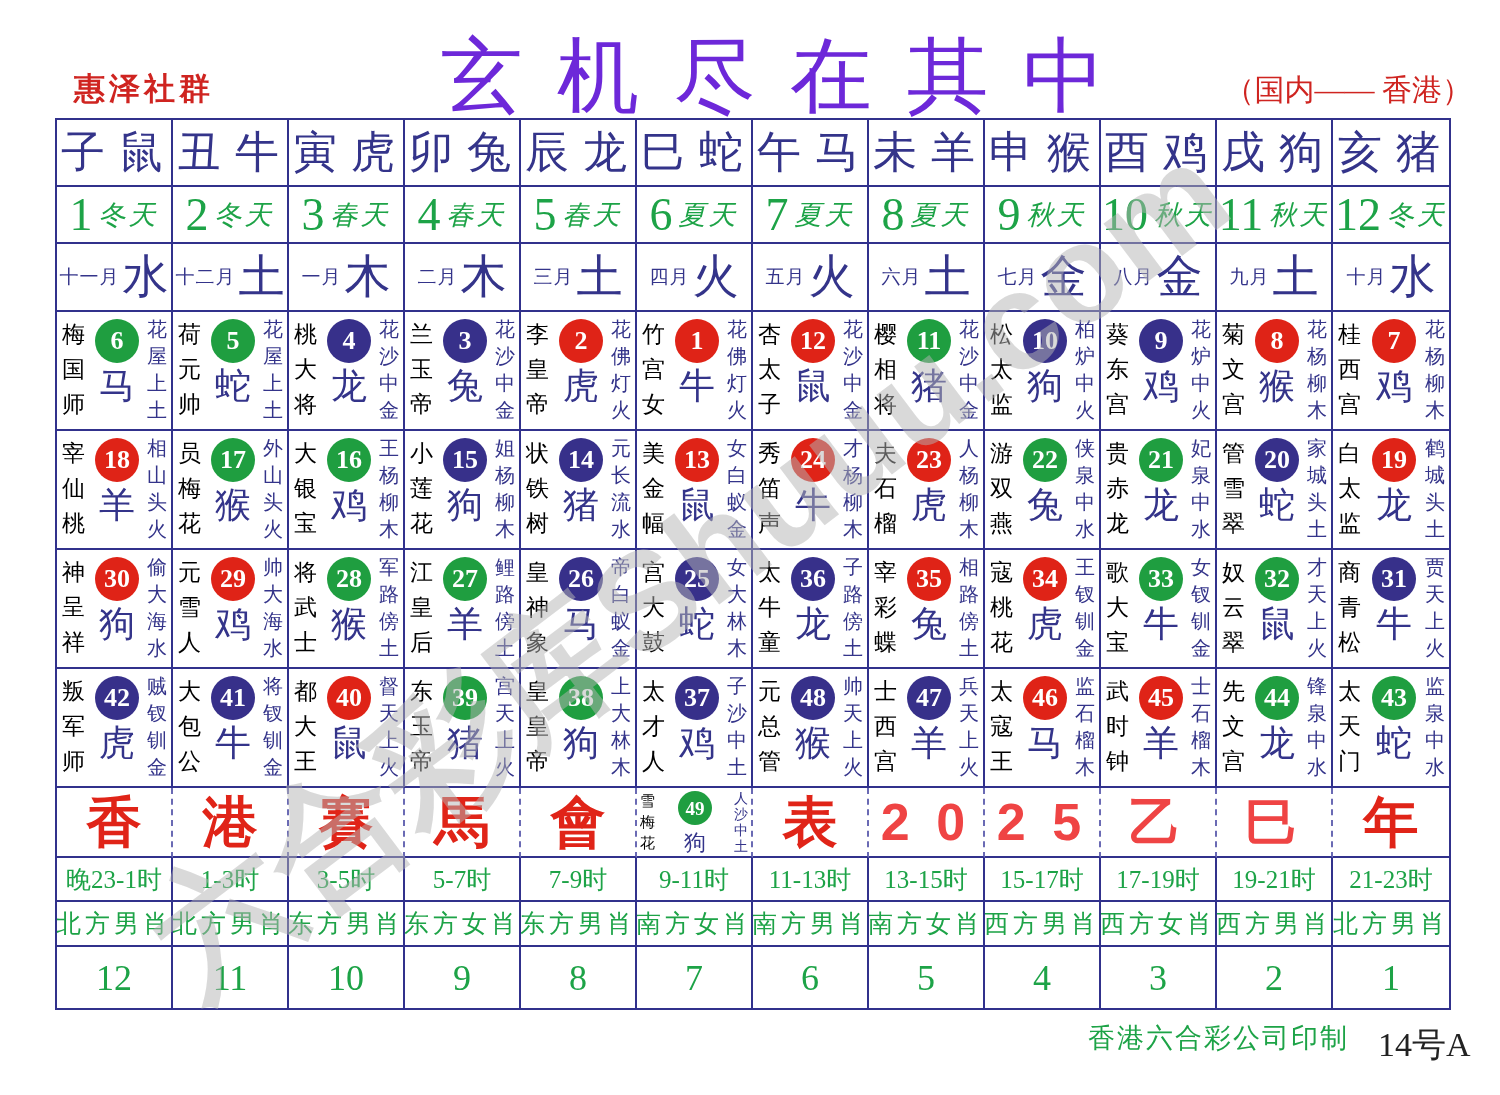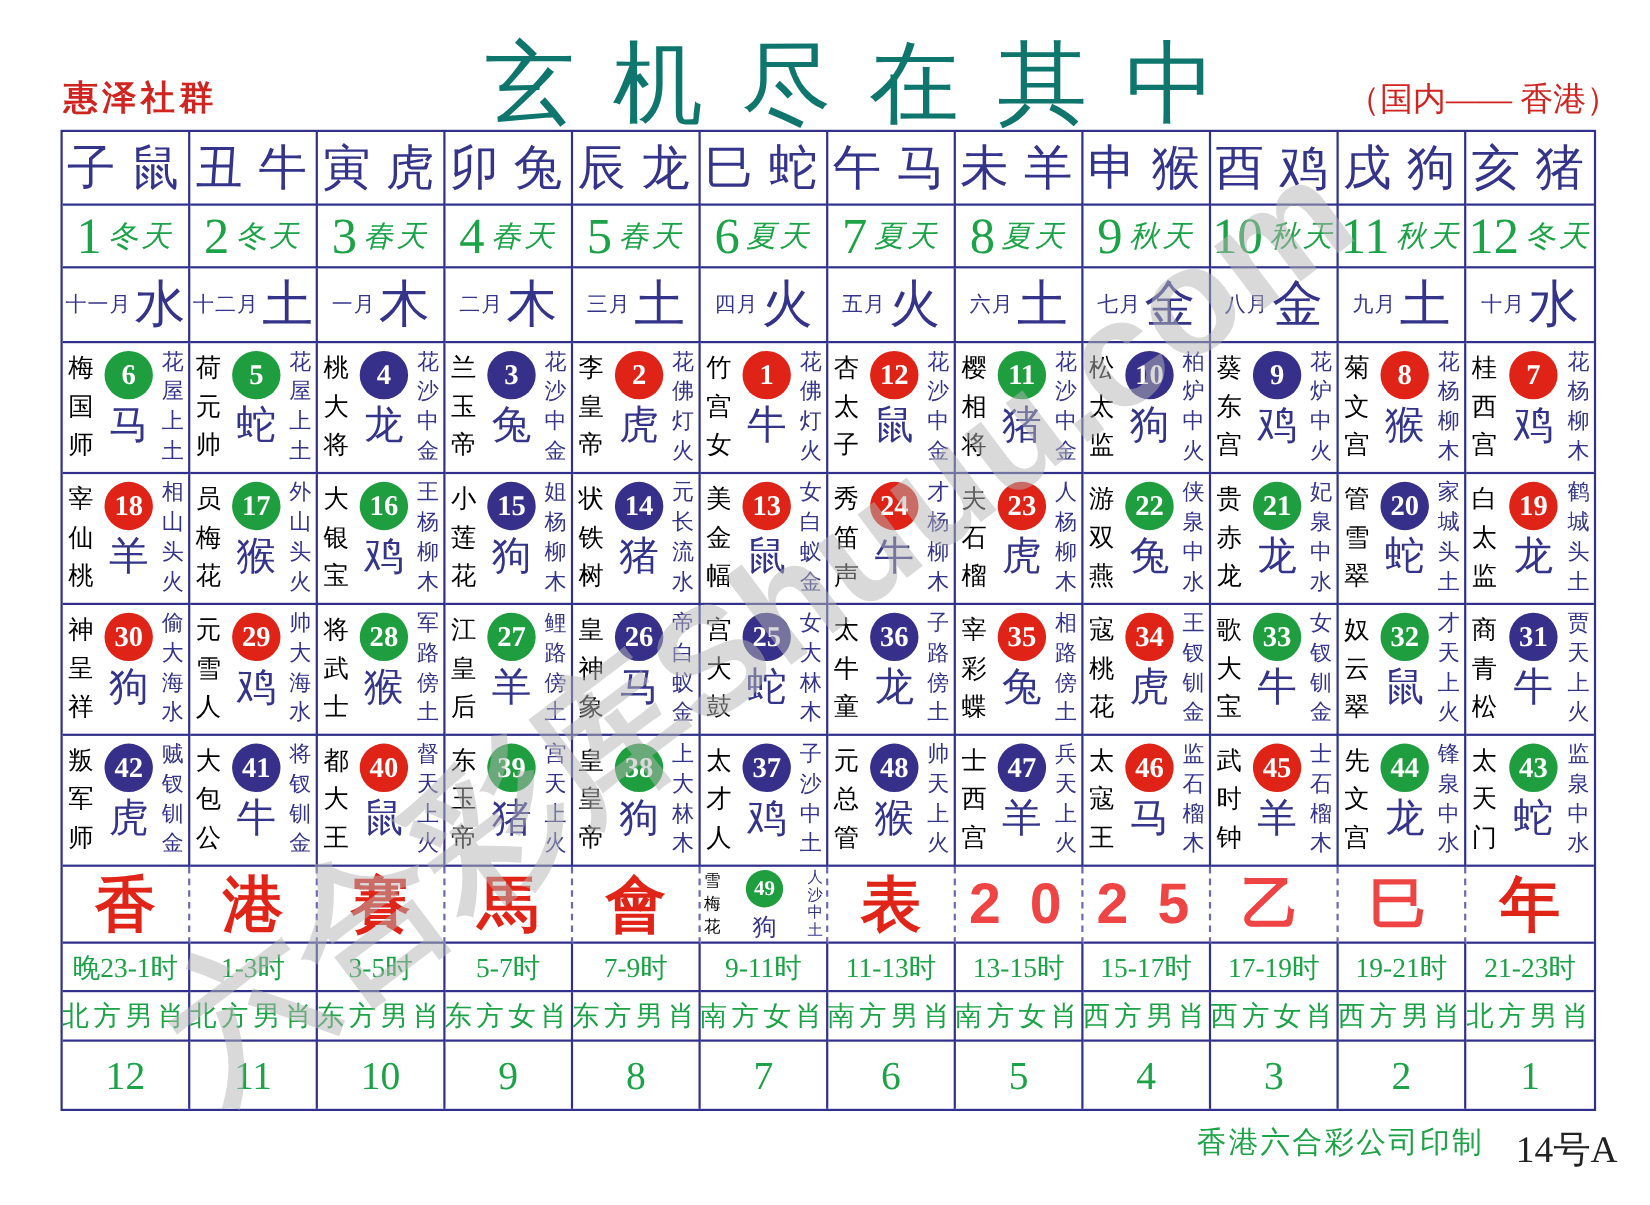--- a/index.html
+++ b/index.html
@@ -1,21 +1,21 @@
 <!DOCTYPE html>
 <html><head>
 <meta charset="utf-8">
 <style>
   html,body{margin:0;padding:0;background:#fff;}
   .page{position:relative;width:1500px;height:1095px;background:#ffffff;overflow:hidden;
         font-family:"Liberation Serif","DejaVu Serif",serif;}
   
-  .hdr-left{position:absolute;left:58px;top:68px;font-size:31px;font-weight:bold;color:#cf2420;letter-spacing:4px;}
+  .hdr-left{position:absolute;left:74px;top:68px;font-size:31px;font-weight:bold;color:#cf2420;letter-spacing:4px;}
   .hdr-title{position:absolute;left:410px;top:22px;width:760px;text-align:center;
-             font-size:82px;color:#0f766e;letter-spacing:0.42em;white-space:nowrap;}
+             font-size:82px;color:#6d28d9;letter-spacing:0.42em;white-space:nowrap;}
   .hdr-right{position:absolute;right:28px;top:70px;font-size:30px;color:#cf2420;white-space:nowrap;}
   
   .board{position:absolute;left:55px;top:118px;width:1392px;border:2px solid #31318c;background:#fff;}
   .row{display:grid;grid-template-columns:repeat(12,1fr);}
   .cell{border-right:2px solid #31318c;border-bottom:2px solid #31318c;position:relative;
         display:flex;align-items:center;justify-content:center;overflow:hidden;}
   .row .cell:nth-child(12n){border-right:none;}
   .r-zodiac{height:67px;} .r-season{height:57px;} .r-month{height:68px;}
   .dgrid{display:grid;grid-template-columns:repeat(12,1fr);grid-auto-rows:119px;}
   .dgrid .cell:nth-child(12n){border-right:none;}

